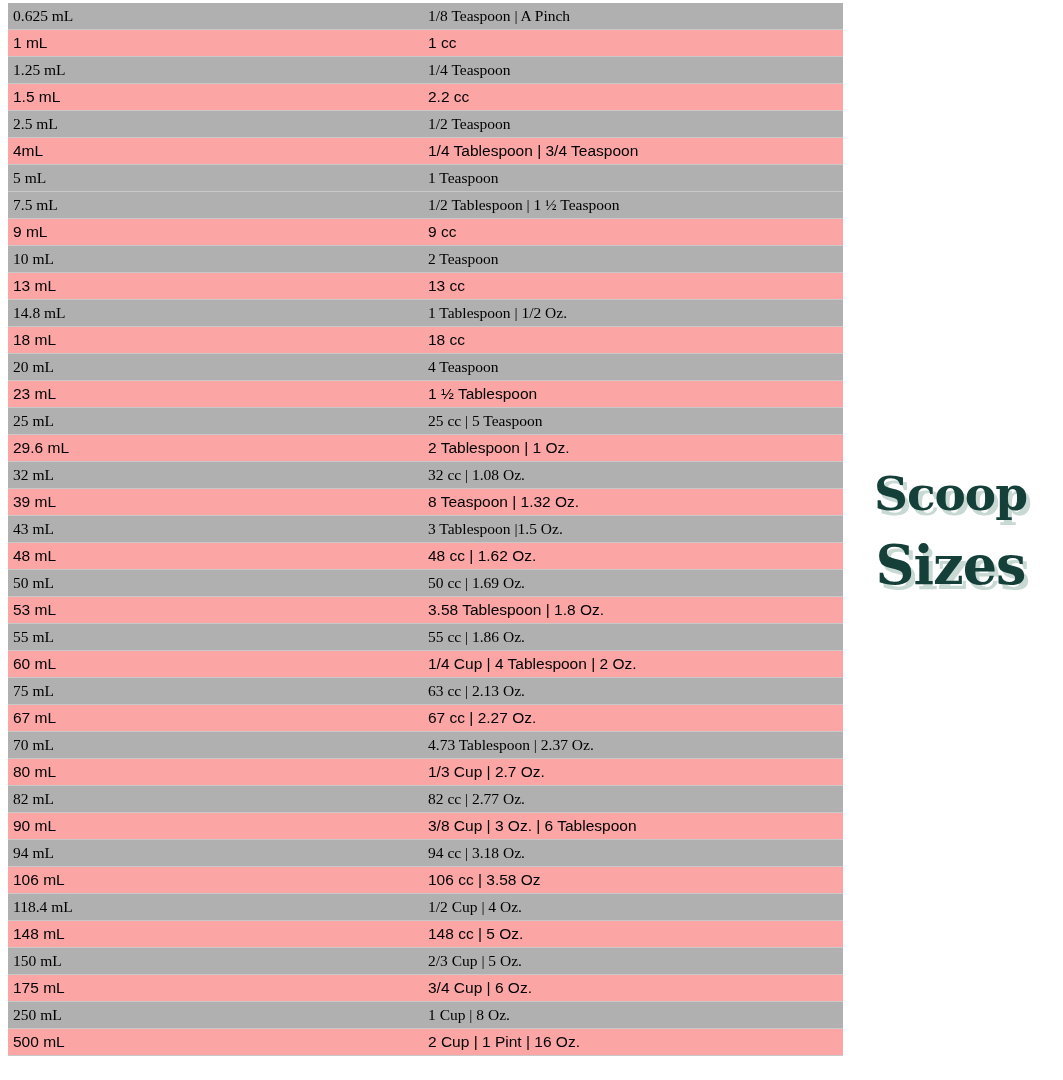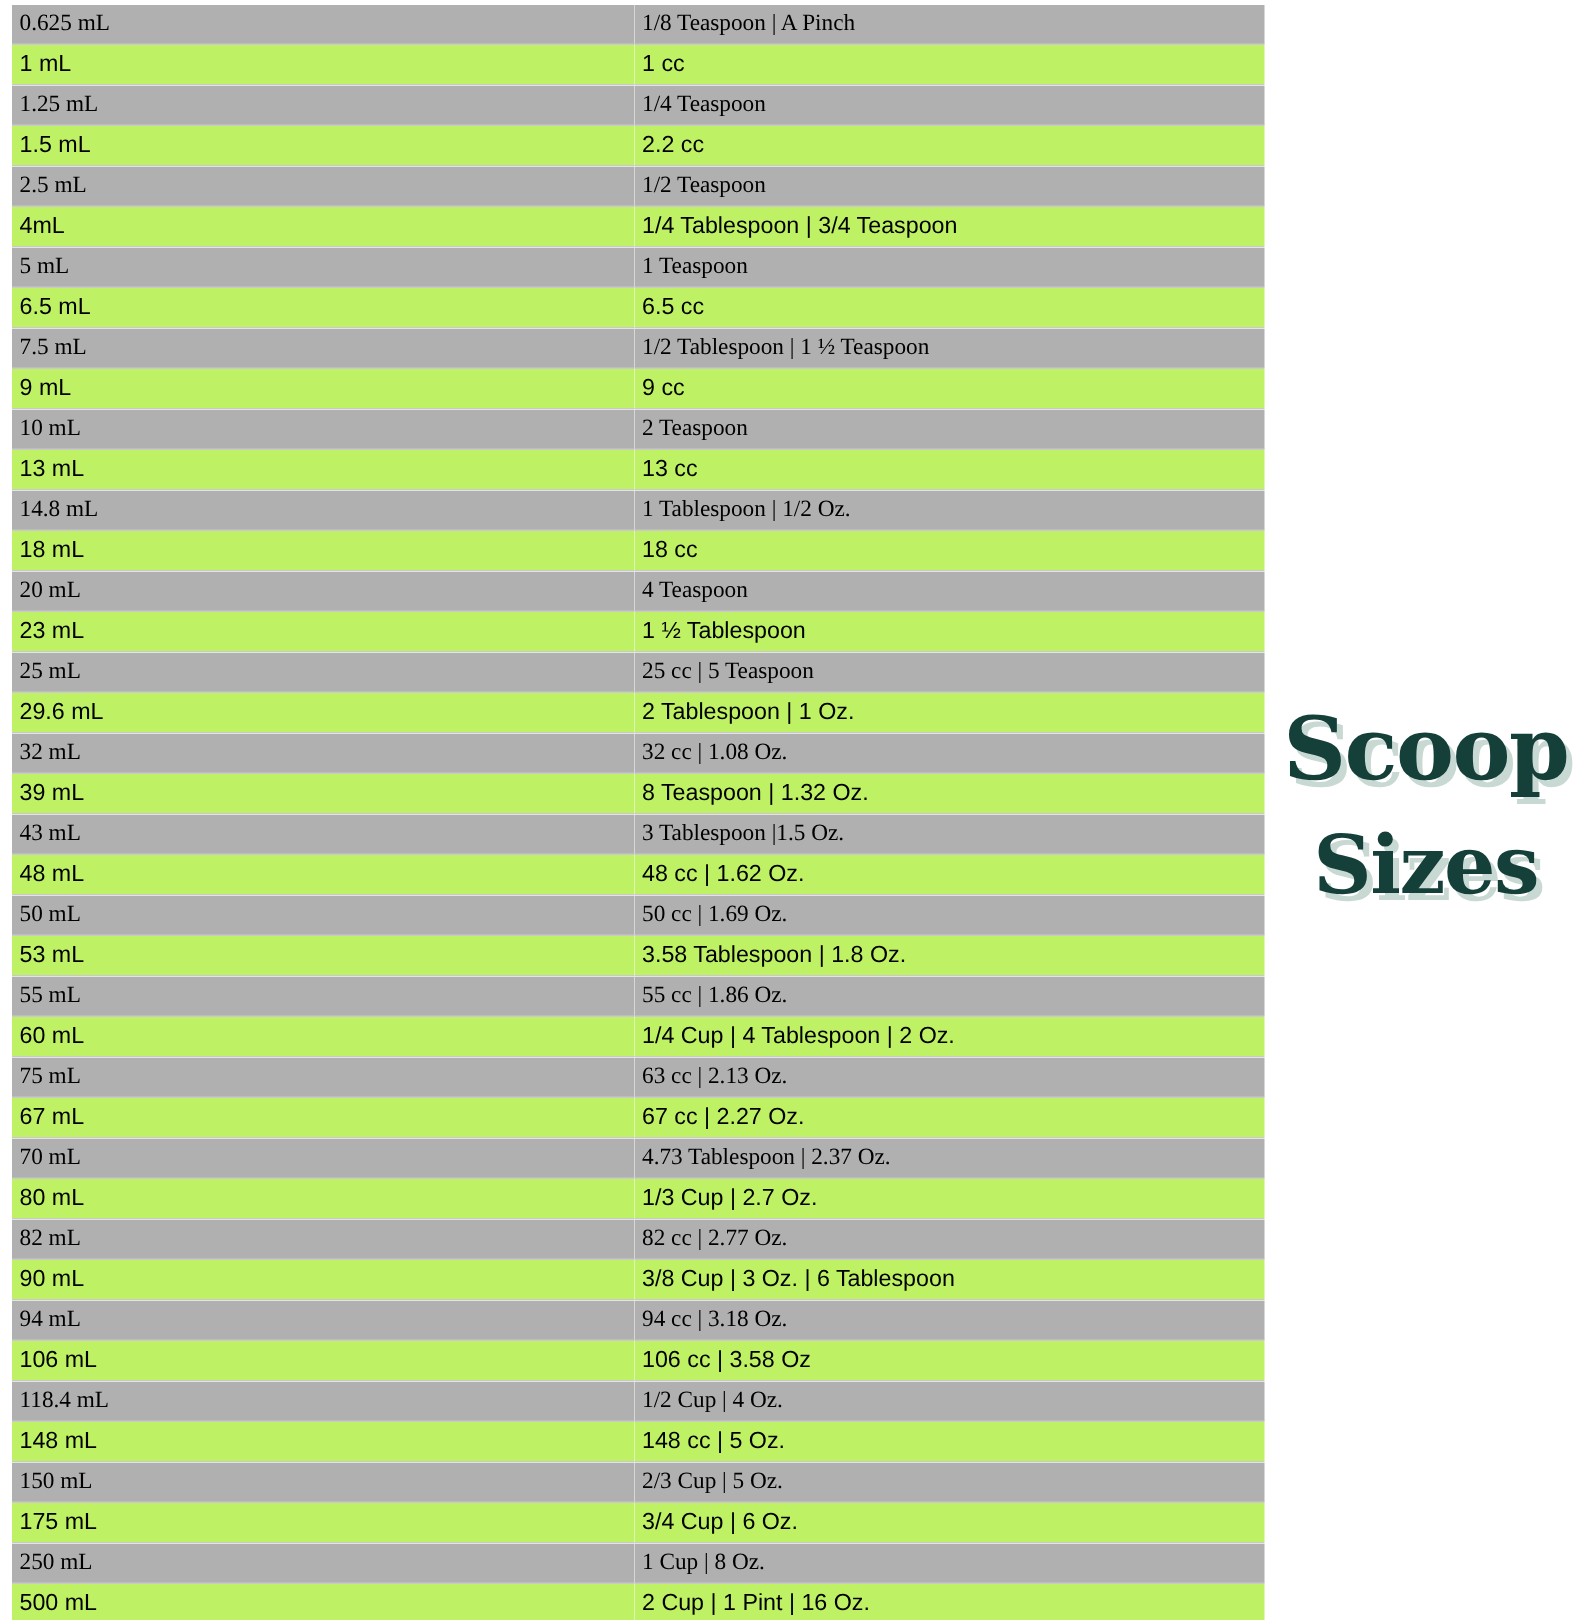--- a/index.html
+++ b/index.html
@@ -45,42 +45,42 @@
   }
 
   table.conv td.c1 { width: 410px; }
   table.conv td.c2 { width: 415px; margin-top: 20px; }
 
   table.conv tr.shaded td {
     background: #b0b0b0;
     font-family: Liberation Serif, serif;
   }
   table.conv tr.plain td {
-    background: #bef264;
+    background: #fca5a5;
   }
 
   
   .logo {
     position: absolute;
     left: 848px;
     top: 470px;
     width: 205px;
     height: 130px;
     text-align: center;
   }
   .logo .line {
     font-family: "DejaVu Serif", serif;
     font-weight: bold;
     color: #15403a;
     letter-spacing: -1px;
     line-height: 1.0;
     position: relative;
   }
   .logo .line1 {
-    font-size: 58px;
+    font-size: 47px;
     text-shadow: 4px 5px 0 #c8d8d2;
   }
   .logo .line2 {
     font-size: 54px;
     margin-top: 21px;
     text-shadow: 4px 5px 0 #c8d8d2;
   }
 </style>
 </head>
 <body>
@@ -110,24 +110,20 @@
           <td class="c2">1/2 Teaspoon</td>
         </tr>
         <tr class="plain">
           <td class="c1">4mL</td>
           <td class="c2">1/4 Tablespoon | 3/4 Teaspoon</td>
         </tr>
         <tr class="shaded">
           <td class="c1">5 mL</td>
           <td class="c2">1 Teaspoon</td>
         </tr>
-        <tr class="plain">
-          <td class="c1">6.5 mL</td>
-          <td class="c2">6.5 cc</td>
-        </tr>
         <tr class="shaded">
           <td class="c1">7.5 mL</td>
           <td class="c2">1/2 Tablespoon | 1 ½ Teaspoon</td>
         </tr>
         <tr class="plain">
           <td class="c1">9 mL</td>
           <td class="c2">9 cc</td>
         </tr>
         <tr class="shaded">
           <td class="c1">10 mL</td>

